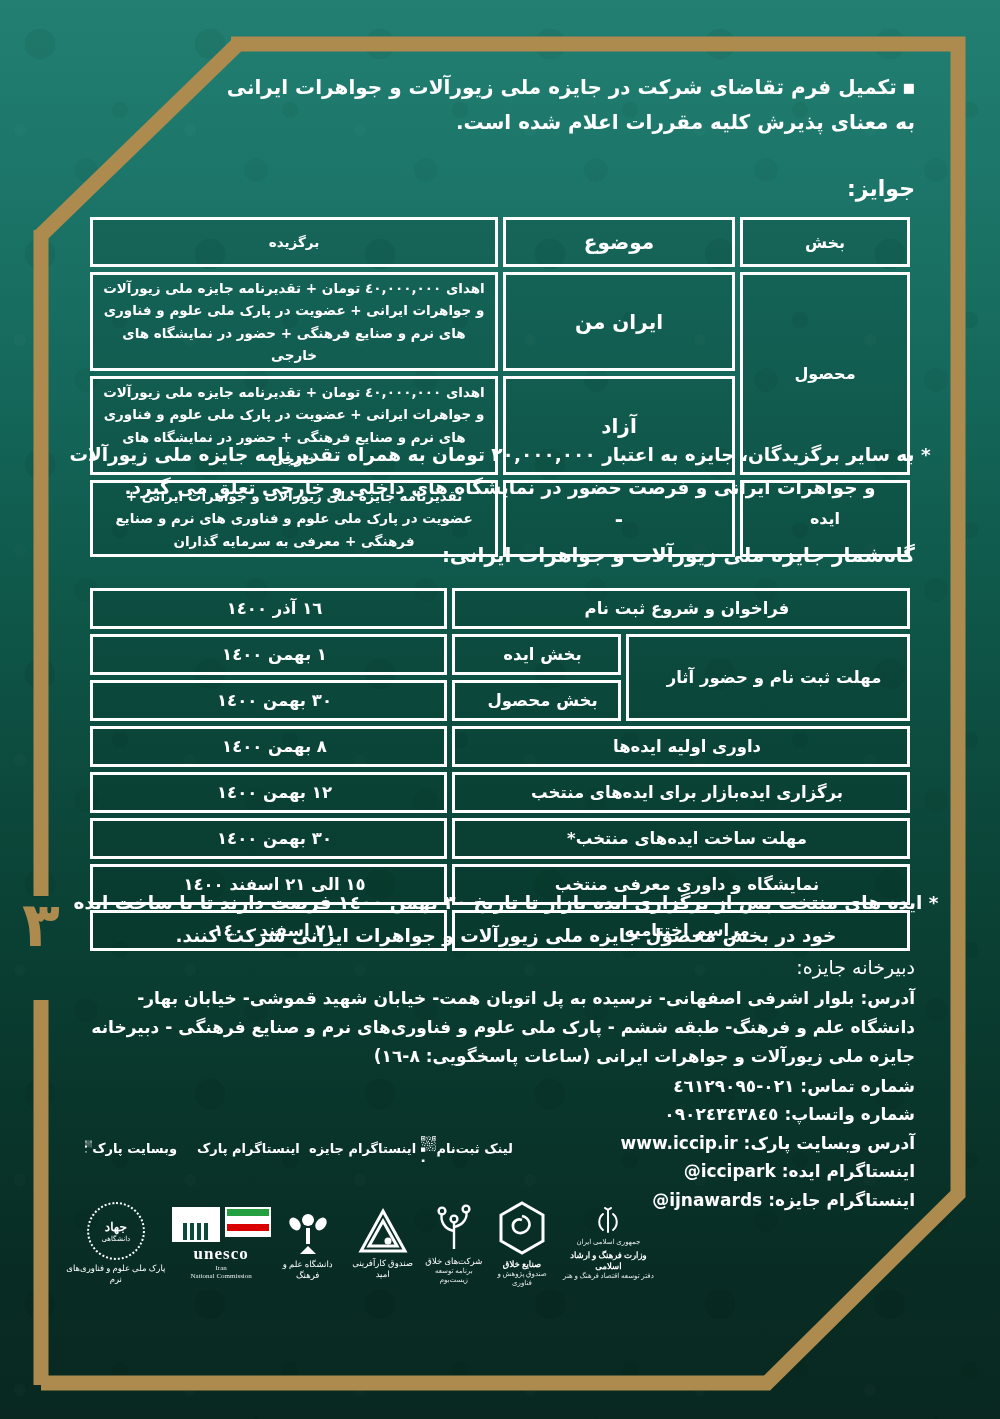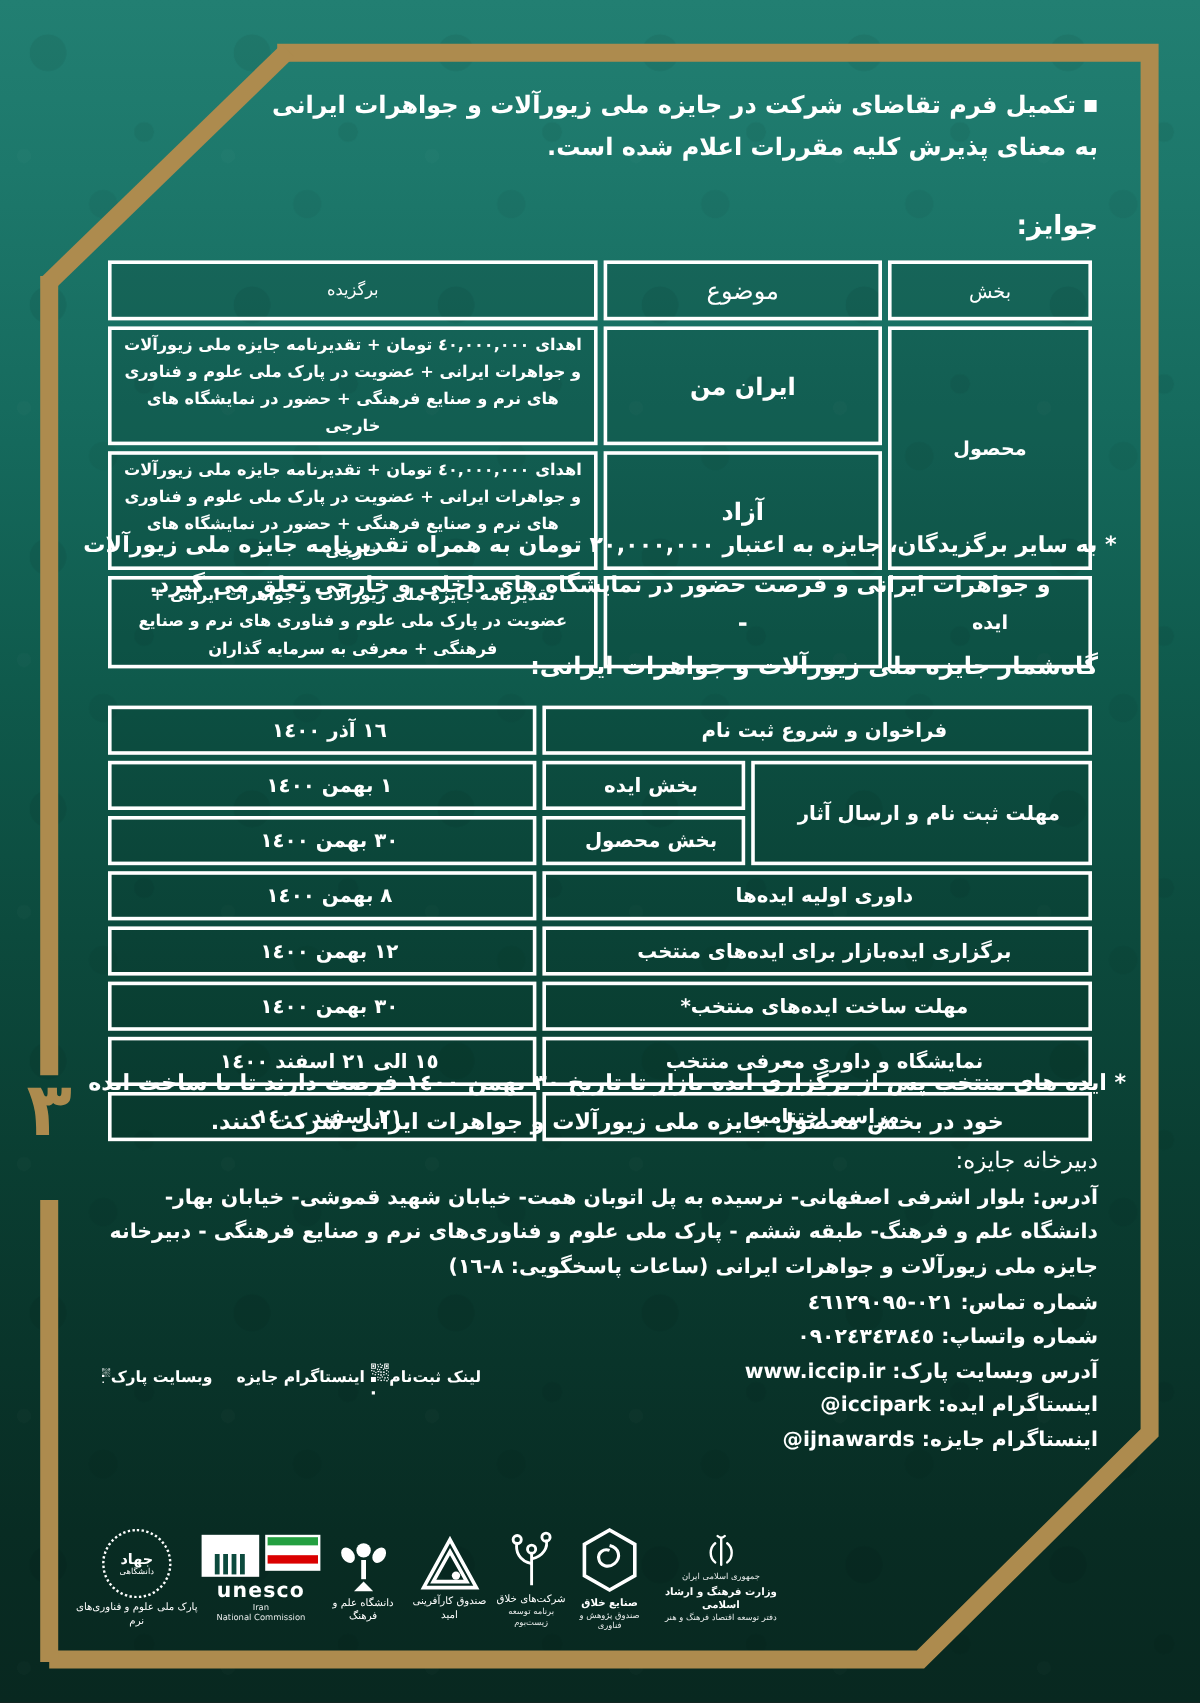--- a/index.html
+++ b/index.html
@@ -26,21 +26,21 @@
   .intro{left:215px;right:85px;top:70px;font-size:20px;font-weight:bold;line-height:1.75;}
   .intro .bullet{font-size:13px;vertical-align:2px;margin-left:6px;}
 
   .h-gold{right:85px;font-size:22px;font-weight:bold;}
   .prizes-heading{top:176px;}
   .timeline-heading{top:543px;font-size:20px;}
 
   table{border-collapse:separate;border-spacing:5px;width:100%;direction:rtl;}
   td,th{border:3px solid #fff;background:rgba(0,20,16,.14);text-align:center;vertical-align:middle;color:#fff;padding:2px 8px;}
   .t1{left:85px;right:85px;top:212px;}
-  .t1 th{height:40px;font-size:21px;font-weight:normal;}
+  .t1 th{height:40px;font-size:21px;font-weight:bold;}
   .t1 td{height:50px;font-weight:bold;}
   .t1 .c-section{width:148px;font-size:16px;}
   .t1 .c-subject{width:210px;font-size:20px;}
   .t1 .c-winner{font-size:13.5px;line-height:1.65;}
   .t2{left:85px;right:85px;top:583px;}
   .t2 td{height:31px;font-size:16.5px;font-weight:bold;padding-left:20px;}
   .t2 .c-label{width:250px;}
   .t2 .c-sub{width:135px;}
 
   .note{font-size:18.5px;font-weight:bold;line-height:1.8;text-align:center;}
@@ -53,21 +53,21 @@
   .secretariat .sec-heading{font-size:19px;font-weight:normal;margin:0 0 6px 0;}
   .secretariat .address{font-size:17px;font-weight:600;line-height:1.72;margin:0;}
   .contact-line{font-size:17px;font-weight:600;line-height:1.68;}
   .ltrv{direction:ltr;unicode-bidi:isolate;display:inline-block;}
 
   .qr-row{left:85px;top:1098px;display:flex;gap:20px;direction:ltr;}
   .qr-item{width:92px;display:flex;flex-direction:row;align-items:center;}
   .qr-item svg{width:92px;height:92px;}
   .qr-label{margin-top:8px;font-size:13px;font-weight:bold;white-space:nowrap;}
 
-  .logo-row{left:60px;top:1272px;width:600px;display:flex;direction:ltr;align-items:center;justify-content:space-between;}
+  .logo-row{left:60px;top:1200px;width:600px;display:flex;direction:ltr;align-items:center;justify-content:space-between;font-family:Liberation Serif, serif;}
   .logo{display:flex;flex-direction:column;align-items:center;text-align:center;color:#fff;}
   .logo .cap{font-size:8.5px;line-height:1.3;margin-top:3px;}
   .logo .cap2{font-size:7px;opacity:.9;line-height:1.25;}
   .logo-circle{width:54px;height:54px;border:2.5px dotted #fff;border-radius:50%;display:flex;flex-direction:column;align-items:center;justify-content:center;}
   .logo-circle .in1{font-size:12px;font-weight:bold;}
   .logo-circle .in2{font-size:7px;}
   .unesco-top{display:flex;gap:5px;align-items:flex-start;}
   .temple{width:40px;height:30px;background:#fff;display:flex;align-items:flex-end;justify-content:center;gap:3px;padding:3px 4px 2px;}
   .temple i{display:block;width:4px;height:17px;background:#0c4a3d;}
   .flag{width:42px;height:26px;background:#fff;display:flex;flex-direction:column;padding:2px;}
@@ -128,21 +128,21 @@
   <div class="layer h-gold timeline-heading rtl right">گاه‌شمار جایزه ملی زیورآلات و جواهرات ایرانی:</div>
 
   <div class="layer t2">
     <table>
       <tbody>
           <tr>
         <td class="c-label" colspan="2">فراخوان و شروع ثبت نام</td>
         <td>١٦ آذر ١٤٠٠</td>
       </tr>
       <tr>
-        <td class="c-label" rowspan="2">مهلت ثبت نام و ارسال آثار</td>
+        <td class="c-label" rowspan="2">مهلت ثبت نام و حضور آثار</td>
         <td class="c-sub">بخش ایده</td>
         <td>١ بهمن ١٤٠٠</td>
       </tr>
       <tr>
         <td class="c-sub">بخش محصول</td>
         <td>٣٠ بهمن ١٤٠٠</td>
       </tr>
       <tr>
         <td class="c-label" colspan="2">داوری اولیه ایده‌ها</td>
         <td>٨ بهمن ١٤٠٠</td>
@@ -249,20 +249,26 @@
     <div class="qr-item">
       <svg>
           <use href="#qr"></use>
         </svg>
       <div class="qr-label rtl">وبسایت پارک</div>
     </div>
     <div class="qr-item">
       <svg>
           <use href="#qr"></use>
         </svg>
+      <div class="qr-label rtl">اینستاگرام پارک</div>
+    </div>
+    <div class="qr-item">
+      <svg>
+          <use href="#qr"></use>
+        </svg>
       <div class="qr-label rtl">اینستاگرام جایزه</div>
     </div>
     <div class="qr-item">
       <svg>
           <use href="#qr"></use>
         </svg>
       <div class="qr-label rtl">لینک ثبت‌نام</div>
     </div>
   </div>
 

